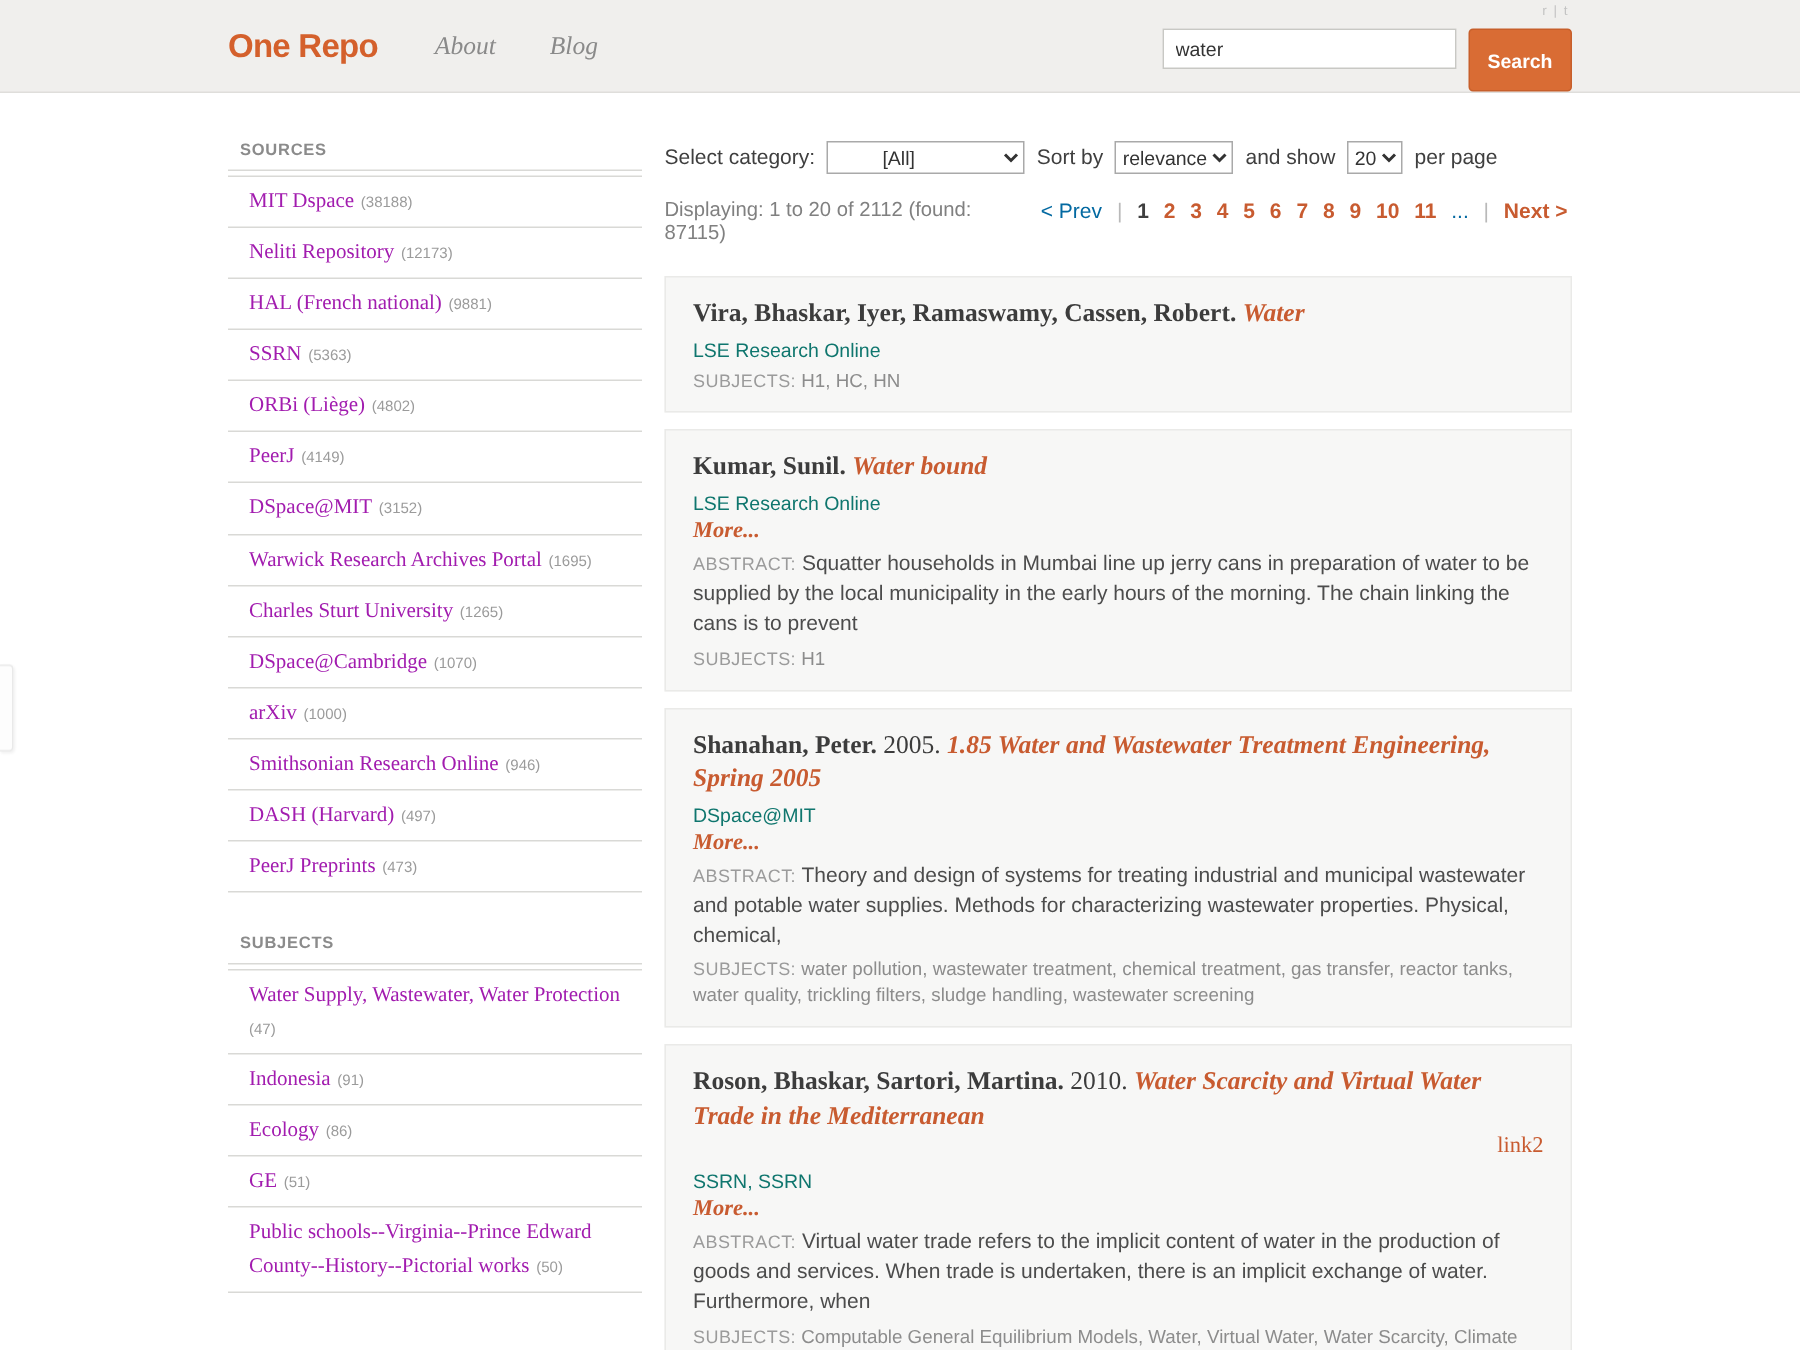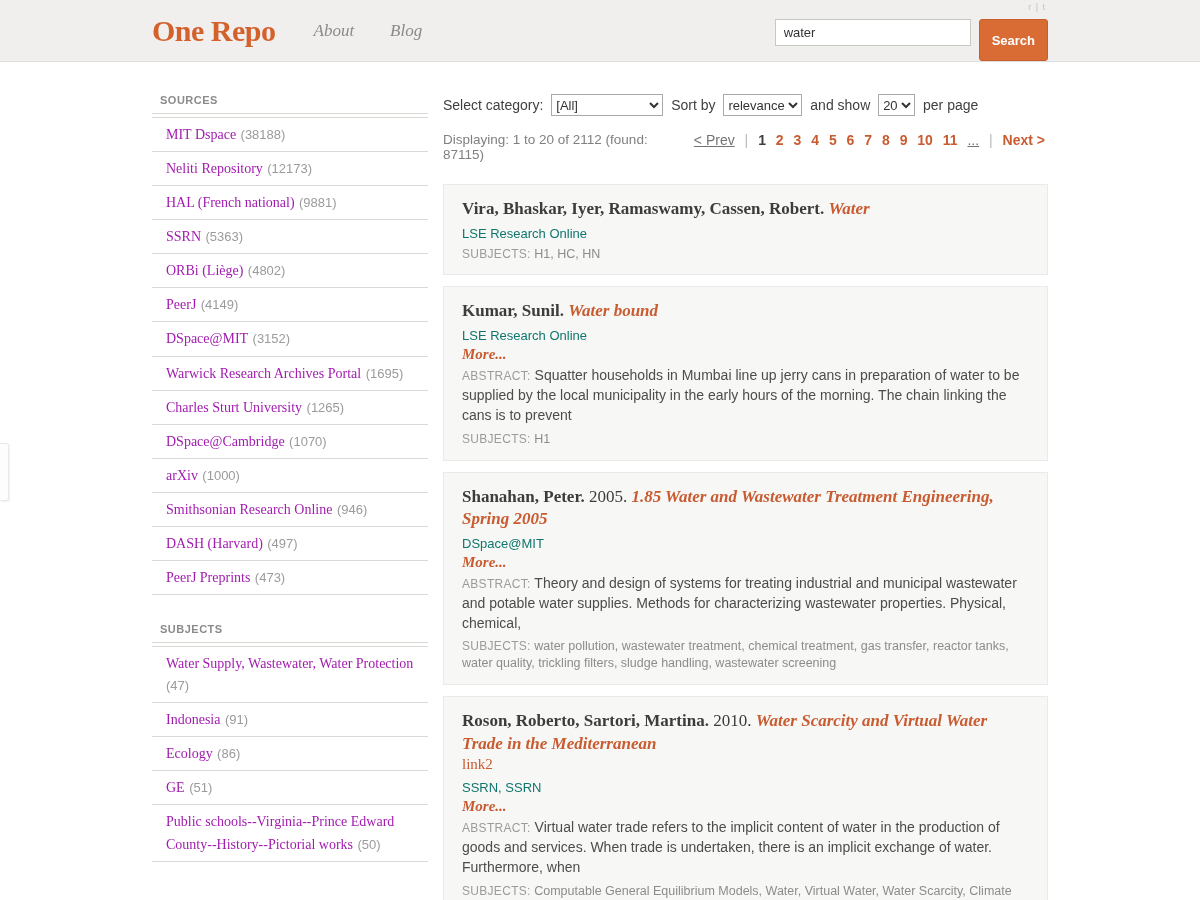--- a/index.html
+++ b/index.html
@@ -3,22 +3,22 @@
 <meta charset="utf-8">
 <style>
   * { margin:0; padding:0; box-sizing:border-box; }
   html,body { width:1200px; height:900px; overflow:hidden; background:#fff;
     font-family:"Liberation Sans","DejaVu Sans",sans-serif; }
 
   
   .site-header { height:62px; background:#f0efed; border-bottom:1px solid #dfdedb; position:relative; }
   .container { width:896px; margin:0 auto; position:relative; }
   .header-inner { display:flex; align-items:center; height:62px; }
-  .logo { font-family:Liberation Serif, serif; font-weight:700;
-    font-size:30px; color:#d4602c; letter-spacing:-0.5px; text-decoration:none; }
+  .logo { font-family:Liberation Sans, sans-serif; font-weight:700;
+    font-size:22px; color:#d4602c; letter-spacing:-0.5px; text-decoration:none; }
   .top-nav { margin-left:38px; display:flex; gap:36px; }
   .top-nav a { font-family:"Liberation Serif","DejaVu Serif",serif; font-style:italic;
     font-size:17px; color:#8a8a8a; text-decoration:none; }
   .tiny-links { position:absolute; top:2px; right:2px; font-size:9px; color:#c3c3c3; letter-spacing:1px; }
   .search-form { position:absolute; right:0; top:19px; display:flex; }
   .search-input { width:196px; height:27px; border:1px solid #c8c8c4; background:#fff;
     padding:0 8px; font-size:13px; color:#333; outline:none; }
   .search-btn { height:42px; margin-left:8px; padding:0 12px; background:#d96c34;
     color:#fff; font-weight:700; font-size:13px; border:1px solid #c75f2b; border-radius:3px; cursor:pointer; }
 
@@ -28,47 +28,47 @@
   .content { flex:1; margin-left:15px; min-width:0; }
 
   
   .side-section { margin-bottom:28px; }
   .side-heading { font-size:11px; letter-spacing:0.5px; color:#8b8b8b; font-weight:700;
     padding:0 0 7px 8px; border-bottom:1px solid #d9d9d6; }
   .side-list { list-style:none; border-top:1px solid #d9d9d6; margin-top:3px; }
   .side-item { padding:5px 0 6px 14px; border-bottom:1px solid #d9d9d6; line-height:1.38; }
   .side-link { font-family:"Liberation Serif","DejaVu Serif",serif; font-size:14px;
     color:#a21caf; text-decoration:none; }
-  .side-count { font-size:13px; color:#9b9b9b;text-align:center; }
+  .side-count { font-size:10px; color:#9b9b9b;text-align:center; }
 
   
   .controls { font-size:14px; color:#3f3f3f; margin-bottom:16px; }
   .controls select { font-size:13px; color:#333; border:1px solid #a9a9a9; background:#fff;
     height:22px; margin:0 4px; }
-  .sel-category { width:112px; }
+  .sel-category { width:132px;padding-left:32px; }
 
   
   .meta-row { display:flex; justify-content:space-between; align-items:flex-start; margin-bottom:22px; }
   .displaying { font-size:13.5px; color:#808080; }
   .pagination { font-size:14px; font-weight:700; white-space:nowrap; }
   .pg { margin:0 3px; text-decoration:none; }
   .pg.link { color:#c85b30; cursor:pointer; }
   .pg.current { color:#3f3f3f; }
-  .pg.muted { color:#737373; font-weight:400;text-decoration:underline; }
+  .pg.muted { color:#0369a1; font-weight:400; }
   .pg.sep { color:#b9b9b9; font-weight:400; }
 
   
   .card { background:#f7f7f6; border:1px solid #eaeae8; padding:13px 18px 12px; margin-bottom:11px; }
   .r-heading { font-family:"Liberation Serif","DejaVu Serif",serif; font-size:17px;
     line-height:1.33; color:#3c3c3c; font-weight:400; }
   .r-authors { font-weight:700; }
   .r-year { font-weight:400; }
   .r-title { color:#c85b30; font-style:italic; font-weight:700; text-decoration:none; }
   .r-link2 { display:block; font-family:"Liberation Serif","DejaVu Serif",serif; font-size:15px;
-    color:#c85b30; text-decoration:none; line-height:1.3; }
+    color:#c85b30; text-decoration:none; line-height:1.3;text-align:right; }
   .r-source { font-size:13px; color:#0f766e; margin-top:5px; }
   .r-more { display:block; width:fit-content; font-family:"Liberation Serif","DejaVu Serif",serif;
     font-style:italic; font-weight:700; font-size:15px; color:#c85b30; text-decoration:none; margin:3px 0 2px; }
   .r-abstract { font-size:14px; color:#4c4c4c; line-height:1.42; margin-top:3px; }
   .lbl { font-size:12px; color:#9b9b9b; letter-spacing:0.3px; }
   .r-subjects { font-size:12.5px; color:#8c8c8c; line-height:1.35; margin-top:5px; }
 
   
   .edge-tab { position:fixed; left:0; top:443px; width:9px; height:58px; background:#fdfdfd;
     border:1px solid #e9e9e9; border-left:none; border-radius:0 3px 3px 0;
@@ -228,21 +228,21 @@
 
     <article class="card">
       <h3 class="r-heading"><span class="r-authors">Shanahan, Peter.</span> <span class="r-year">2005.</span> <a class="r-title" href="#">1.85 Water and Wastewater Treatment Engineering, Spring 2005</a></h3>
       <div class="r-source">DSpace@MIT</div>
       <a class="r-more" href="#">More...</a>
       <p class="r-abstract"><span class="lbl">ABSTRACT:</span> <span>Theory and design of systems for treating industrial and municipal wastewater and potable water supplies. Methods for characterizing wastewater properties. Physical, chemical,</span></p>
       <p class="r-subjects"><span class="lbl">SUBJECTS:</span> <span>water pollution, wastewater treatment, chemical treatment, gas transfer, reactor tanks, water quality, trickling filters, sludge handling, wastewater screening</span></p>
     </article>
 
     <article class="card">
-      <h3 class="r-heading"><span class="r-authors">Roson, Roberto, Sartori, Martina.</span> <span class="r-year">2010.</span> <a class="r-title" href="#">Water Scarcity and Virtual Water Trade in the Mediterranean</a></h3>
+      <h3 class="r-heading"><span class="r-authors">Roson, Bhaskar, Sartori, Martina.</span> <span class="r-year">2010.</span> <a class="r-title" href="#">Water Scarcity and Virtual Water Trade in the Mediterranean</a></h3>
       <a class="r-link2" href="#">link2</a>
       <div class="r-source">SSRN, SSRN</div>
       <a class="r-more" href="#">More...</a>
       <p class="r-abstract"><span class="lbl">ABSTRACT:</span> <span>Virtual water trade refers to the implicit content of water in the production of goods and services. When trade is undertaken, there is an implicit exchange of water. Furthermore, when</span></p>
       <p class="r-subjects"><span class="lbl">SUBJECTS:</span> <span>Computable General Equilibrium Models, Water, Virtual Water, Water Scarcity, Climate Change</span></p>
     </article>
 
   </main>
 </div>
 

